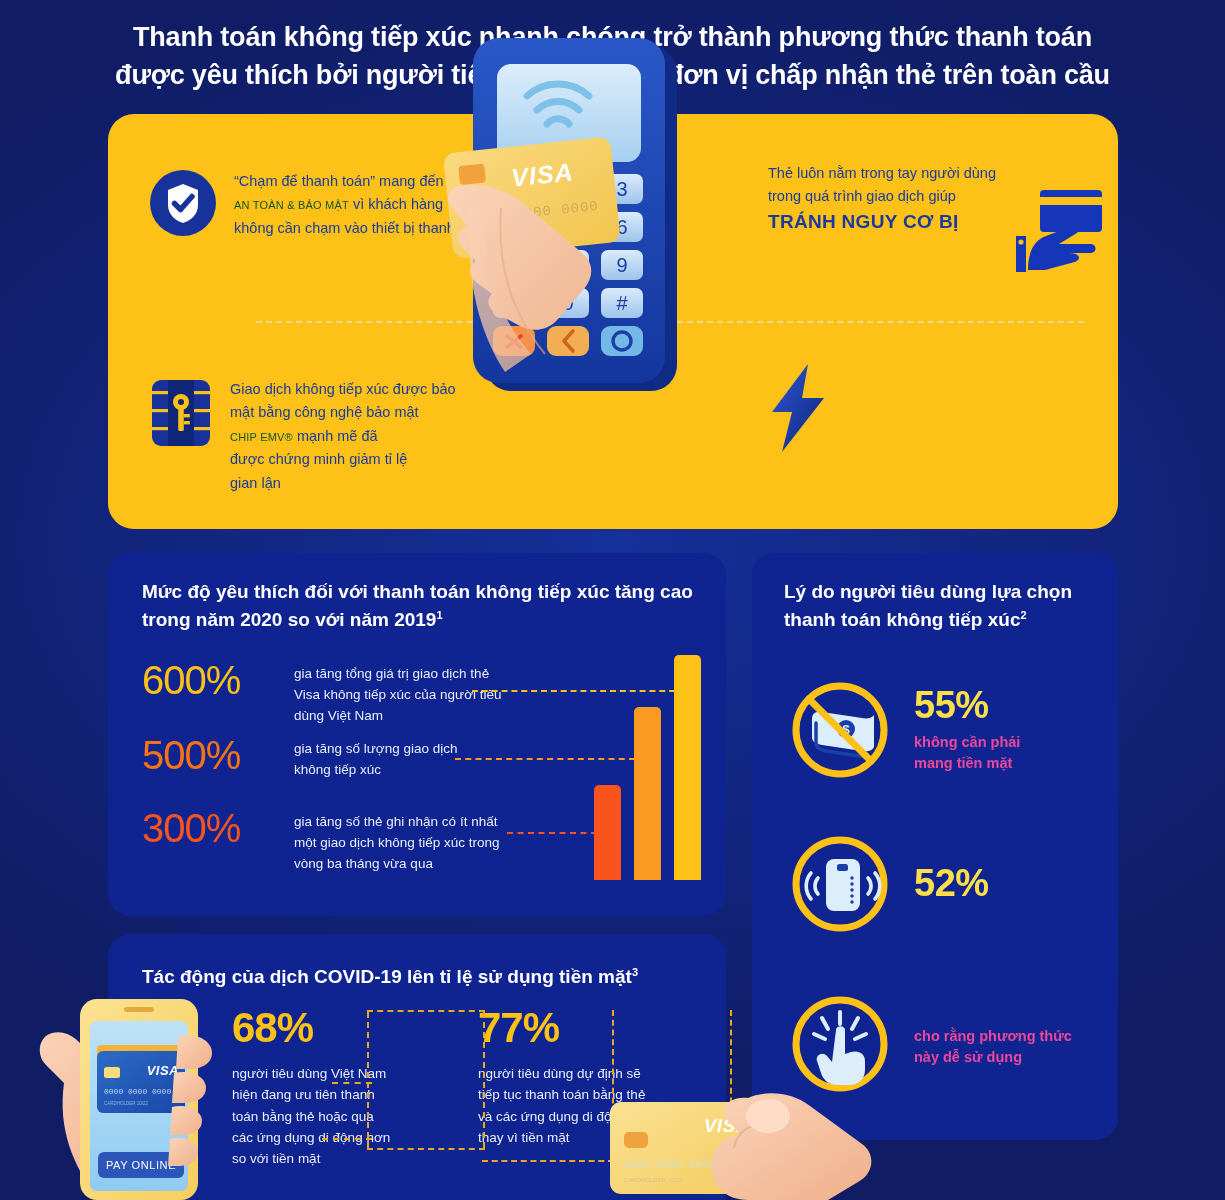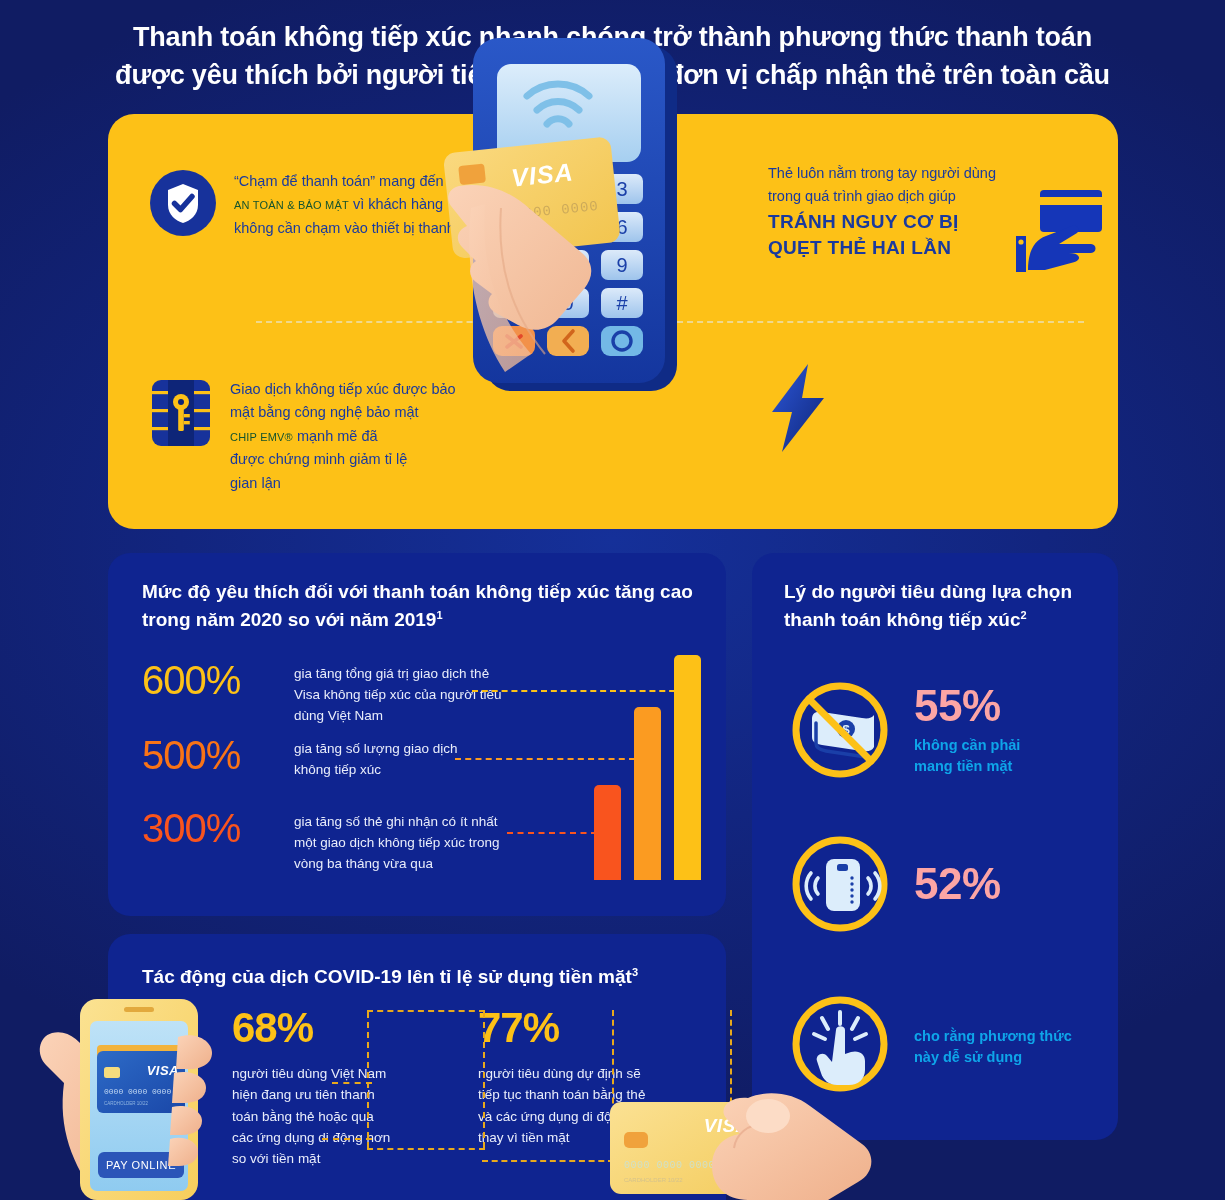--- a/index.html
+++ b/index.html
@@ -67,22 +67,22 @@
   .c-orange { color: #f97316; }
   .c-red    { color: #F9541E; }
 
   .dline { position: absolute; height: 0; }
 
   .bars { position: absolute; left: 594px; top: 655px; width: 110px; height: 225px; }
   .bar { position: absolute; bottom: 0; width: 27px; border-radius: 5px 5px 0 0; }
 
   
   .reason { position: absolute; display: flex; align-items: center; gap: 20px; }
-  .reason-txt .pct { font-size: 44px; font-weight: bold; color: #fca5a5; line-height: 1.05; letter-spacing: -0.5px;}
-  .reason-txt .lbl { color: #0ea5e9; font-size: 14.5px; font-weight: bold; line-height: 1.45; margin-top: 6px;}
+  .reason-txt .pct { font-size: 38px; font-weight: bold; color: #fde047; line-height: 1.05; letter-spacing: -0.5px;}
+  .reason-txt .lbl { color: #ec4899; font-size: 14.5px; font-weight: bold; line-height: 1.45; margin-top: 6px;}
 
   
   .covid-stat { position: absolute; }
   .covid-stat .pct { font-size: 42px; font-weight: bold; color: #FDC117; line-height: 1; letter-spacing:-1px;}
   .covid-stat .lbl { color: #e9edfb; font-size: 13.5px; line-height: 1.58; margin-top: 14px; }
 
   .dashbox { position: absolute; border: 2px dashed #E8A91C; }
 
   .phone-wrap { position: absolute; left: 42px; top: 985px; width: 250px; height: 215px; }
   .card-hand-wrap { position: absolute; left: 598px; top: 1090px; width: 300px; height: 110px; }
@@ -145,21 +145,20 @@
         <span>được chứng minh giảm tỉ lệ</span><br>
         <span>gian lận</span>
       </div>
     </div>
 
     <div class="hero-cell cell-tr">
       <div class="hero-txt" style="flex:1">
         <span>Thẻ luôn nằm trong tay người dùng</span><br>
         <span>trong quá trình giao dịch giúp</span>
         <span class="big">TRÁNH NGUY CƠ BỊ</span>
-        <span class="big">QUẸT THẺ HAI LẦN</span>
       </div>
       <span class="ico" style="position:absolute;right:-8px;top:24px">
         <svg width="96" height="92" viewBox="0 0 96 92">
           <rect x="30" y="4" width="62" height="42" rx="4" fill="#1536B8"></rect>
           <rect x="30" y="11" width="62" height="8" fill="#FDC117"></rect>
           <path d="M6 50 h10 v36 H6z" fill="#1536B8"></path>
           <circle cx="11" cy="56" r="2.6" fill="#FDC117"></circle>
           <path d="M18 84 c0-18 6-30 18-34 l26-10 c5-2 9 4 5 7 l-18 11 h32 c6 0 6 9 0 9 h-22 c12 0 14 8 2 10 l-26 7 z" fill="#1536B8"></path>
         </svg>
       </span>

